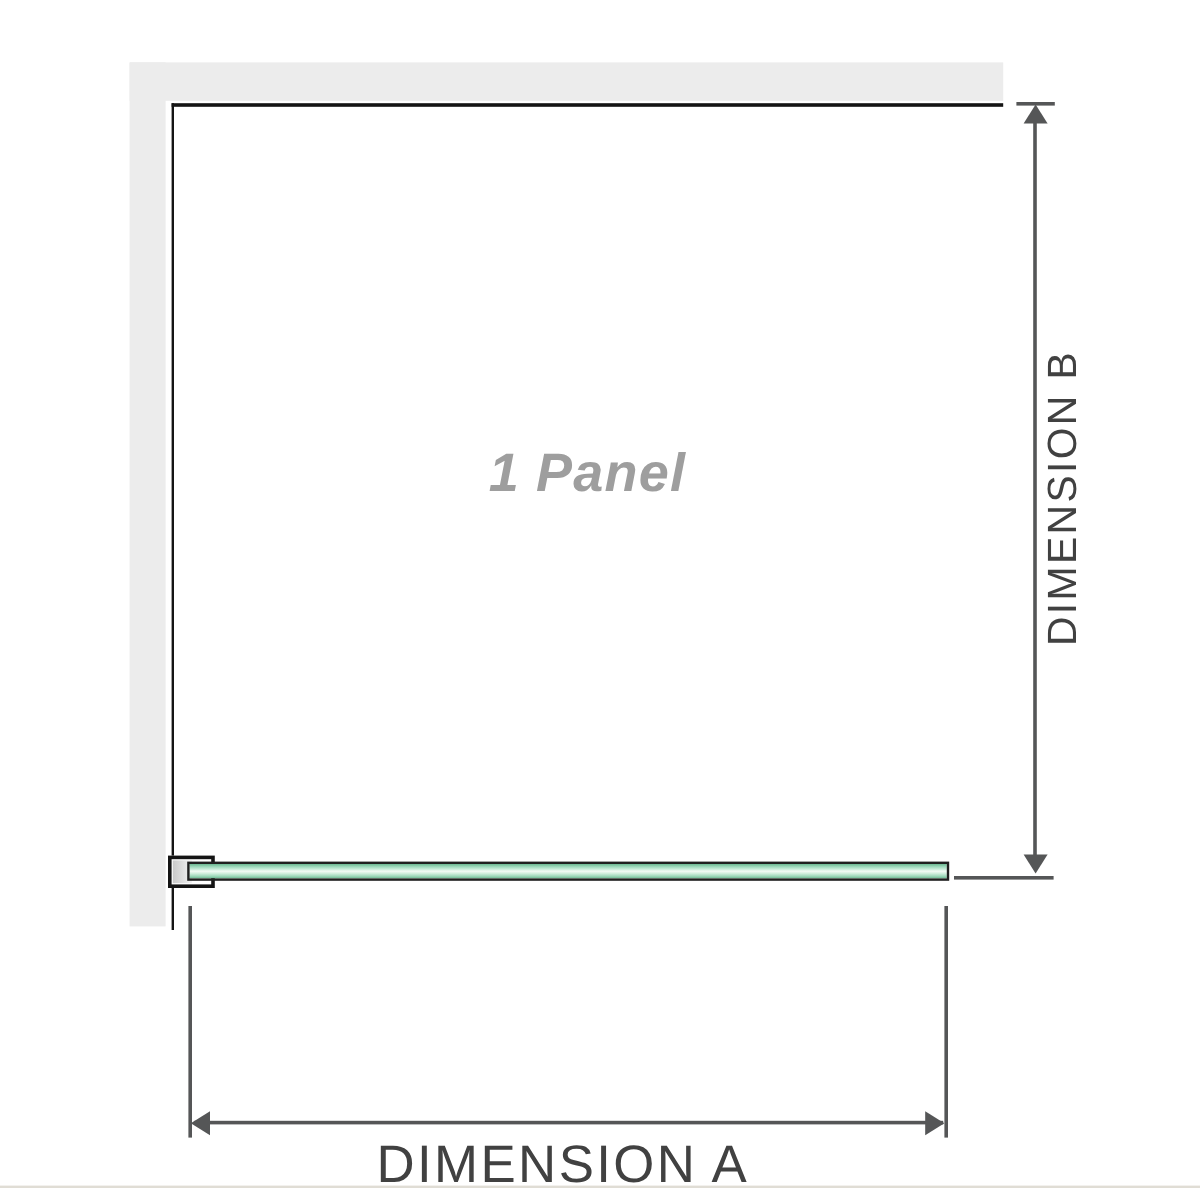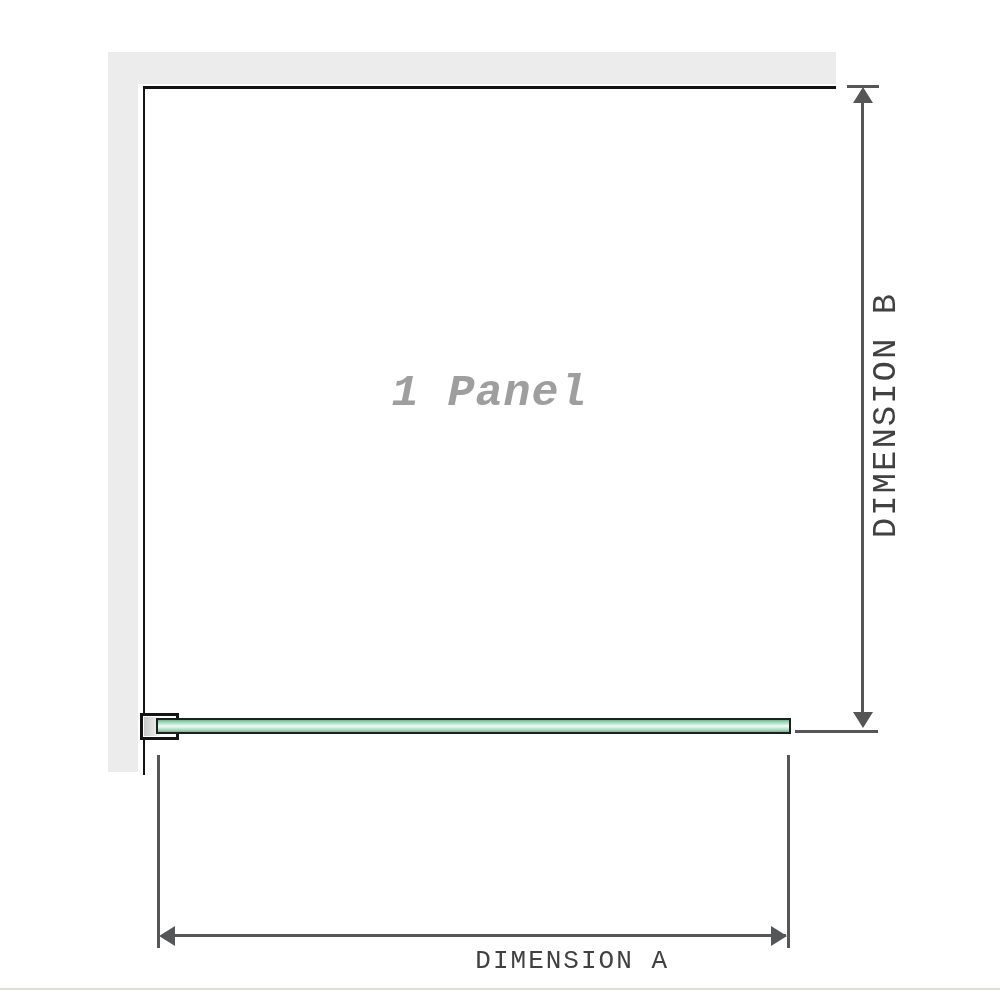--- a/index.html
+++ b/index.html
@@ -1,21 +1,21 @@
 <!DOCTYPE html>
 <html style="--wall: #ececec; --outline: #141414; --dimension: #555657; --dim-text: #414141; --label-gray: #9e9e9e; --glass-border: #1f1f1f; --glass-dark: #6bb891; --glass-mid: #9fd9bc; --glass-light: #f2fbf6; --separator: #e0ddd5;"><head>
 <meta charset="utf-8">
 <style>
   html,body{margin:0;padding:0;background:#ffffff;}
   .canvas{
     position:relative;
     width:1000px;height:1000px;
     background:#ffffff;
     overflow:hidden;
-    font-family:Liberation Mono, monospace;
+    font-family:Liberation Sans, sans-serif;
   }
   .abs{position:absolute;}
   
   .wall-top{
     left:108px;top:52px;width:728px;height:32px;
     background:var(--wall,#ececec);
   }
   .wall-left{
     left:108px;top:52px;width:30px;height:720px;
     background:var(--wall,#ececec);
@@ -93,22 +93,22 @@
     border-top:10px solid transparent;border-bottom:10px solid transparent;
     border-right:16px solid var(--dimension,#555657);
   }
   .dimA-arrow-right{
     left:771px;top:926px;
     border-top:10px solid transparent;border-bottom:10px solid transparent;
     border-left:16px solid var(--dimension,#555657);
   }
   .dimA-label{
     left:269px;top:946px;width:400px;
-    text-align:right;
-    font-size:26px;letter-spacing:2px;
+    text-align:center;
+    font-size:44px;letter-spacing:2px;
     color:var(--dim-text,#414141);
   }
   .bottom-separator{
     left:0;top:988px;width:1000px;height:2px;
     background:var(--separator,#e0ddd5);
   }
 </style>
 </head>
 <body>
 

